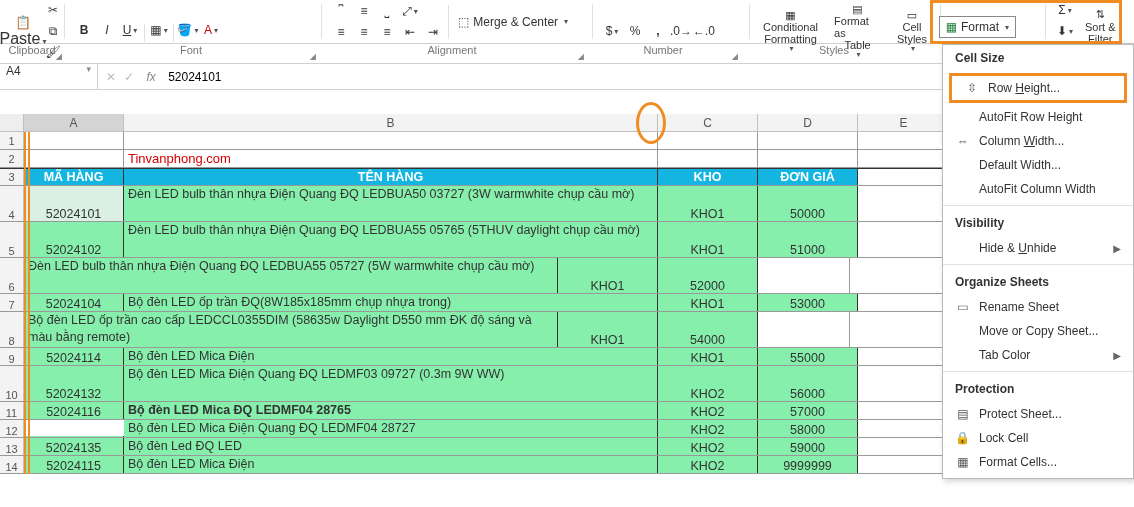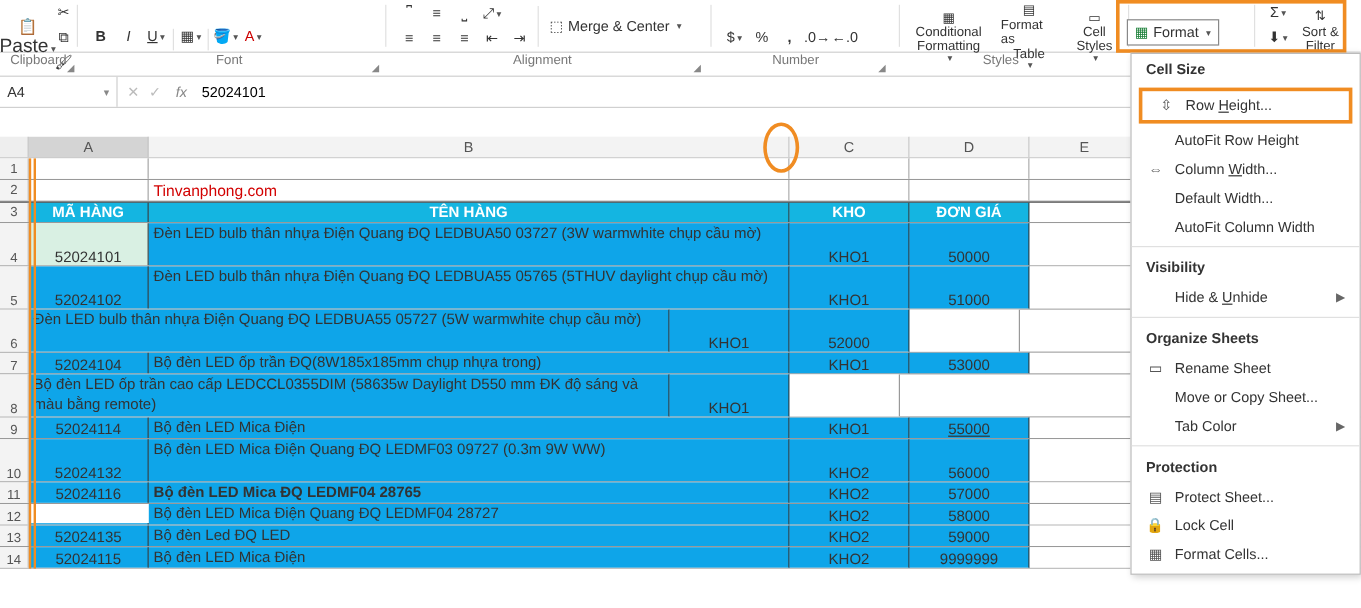--- a/index.html
+++ b/index.html
@@ -17,21 +17,21 @@
 .drop-arrow::after { content: "▾"; font-size: 8px; margin-left: 2px; color: #555; }
 .icon-box { width: 16px; height: 16px; display: inline-flex; align-items: center; justify-content: center; font-size: 13px; }
 
 
 .group-labels { display: flex; height: 20px; border-bottom: 1px solid #d0d0d0; font-size: 11px; color: #777; }
 .group-label { text-align: center; position: relative; }
 .group-label .dialog-launcher { position: absolute; right: 2px; bottom: 2px; font-size: 8px; color: #888; }
 
 
 .formula-row { display: flex; align-items: center; height: 26px; border-bottom: 1px solid #d0d0d0; }
-.name-box { width: 98px; border-right: 1px solid #d0d0d0; padding: 0 6px; display: flex; align-items: center; justify-content: space-between; height: 100%; }
+.name-box { width: 98px; border-right: 1px solid #d0d0d0; padding: 0 6px; display: flex; align-items: flex-start; justify-content: space-between; height: 100%; }
 .fx-area { display: flex; align-items: center; gap: 8px; padding-left: 8px; }
 .fx-btn { font-style: italic; color: #888; width: 18px; text-align: center; }
 .formula-input { border: none; outline: none; font-size: 12px; width: 260px; }
 
 
 .col-headers { display: flex; height: 18px; background: #f3f3f3; border-bottom: 1px solid #c0c0c0; margin-top: 24px; }
 .corner-cell { width: 24px; border-right: 1px solid #c0c0c0; background: #eee; }
 .col-h { border-right: 1px solid #c0c0c0; display: flex; align-items: center; justify-content: center; font-size: 12px; color: #555; background: #f3f3f3; }
 .col-h.sel { background: #d4d4d4; }
 
@@ -42,21 +42,21 @@
 .cell { border-right: 1px solid #999; display: flex; align-items: center; padding: 0 4px; font-size: 12.5px; overflow: hidden; white-space: nowrap; }
 .cell.center { justify-content: center; }
 
 .colA { width: 100px; }
 .colB { width: 534px; }
 .colC { width: 100px; }
 .colD { width: 100px; }
 .colE { width: 92px; }
 
 .th-cell { background: #14b5e1; color: #fff; font-weight: bold; justify-content: center; border-right: 1px solid #333; }
-.data-cell { background: #0ea5e9; border-right: 1px solid #333; }
+.data-cell { background: #86efac; border-right: 1px solid #333; }
 .first-col-highlight { background: #d9f0e3; }
 .empty-cell { background: #fff; }
 
 .orange-lines { position: absolute; top: 0; left: 24px; width: 6px; height: 100%; pointer-events: none; }
 .orange-lines::before, .orange-lines::after { content: ""; position: absolute; top: 18px; width: 2px; height: calc(100% - 18px); background: #f08c22; }
 .orange-lines::before { left: 0; }
 .orange-lines::after { left: 4px; }
 
 .red-text { color: #d20000; font-size: 13px; }
 .circle-annot { position: absolute; left: 636px; top: -12px; width: 30px; height: 42px; border: 3px solid #f08c22; border-radius: 50%; pointer-events: none; }
@@ -317,28 +317,29 @@
         <div class="cell colA data-cell center" style="align-items: flex-end;">52024104</div>
         <div class="cell colB data-cell" style="white-space: nowrap; align-items: flex-start; line-height: 17px;">Bộ đèn LED ốp trần ĐQ(8W185x185mm chụp nhựa trong)</div>
         <div class="cell colC data-cell center" style="align-items: flex-end;">KHO1</div>
         <div class="cell colD data-cell center" style="align-items: flex-end;">53000</div>
         <div class="cell colE empty-cell"></div>
       </div>
       <div class="row tall-row">
         <div class="row-h" style="align-items: flex-end;">8</div>
         <div class="cell colB data-cell" style="white-space: normal; align-items: flex-start; line-height: 17px;">Bộ đèn LED ốp trần cao cấp LEDCCL0355DIM  (58635w Daylight D550 mm ĐK độ sáng và màu bằng remote)</div>
         <div class="cell colC data-cell center" style="align-items: flex-end;">KHO1</div>
+        <div class="cell colD data-cell center" style="align-items: flex-end;">54000</div>
         <div class="cell colE empty-cell"></div>
       </div>
       <div class="row">
         <div class="row-h" style="align-items: flex-end;">9</div>
         <div class="cell colA data-cell center" style="align-items: flex-end;">52024114</div>
         <div class="cell colB data-cell" style="white-space: nowrap; align-items: flex-start; line-height: 17px;">Bộ đèn LED Mica Điện</div>
         <div class="cell colC data-cell center" style="align-items: flex-end;">KHO1</div>
-        <div class="cell colD data-cell center" style="align-items: flex-end; text-decoration: underline;">55000</div>
+        <div class="cell colD data-cell center" style="align-items: flex-end;">55000</div>
         <div class="cell colE empty-cell"></div>
       </div>
       <div class="row tall-row">
         <div class="row-h" style="align-items: flex-end;">10</div>
         <div class="cell colA data-cell center" style="align-items: flex-end;">52024132</div>
         <div class="cell colB data-cell" style="white-space: normal; align-items: flex-start; line-height: 17px;"> Bộ đèn LED Mica Điện Quang ĐQ LEDMF03 09727 (0.3m 9W WW)</div>
         <div class="cell colC data-cell center" style="align-items: flex-end;">KHO2</div>
         <div class="cell colD data-cell center" style="align-items: flex-end;">56000</div>
         <div class="cell colE empty-cell"></div>
       </div>

